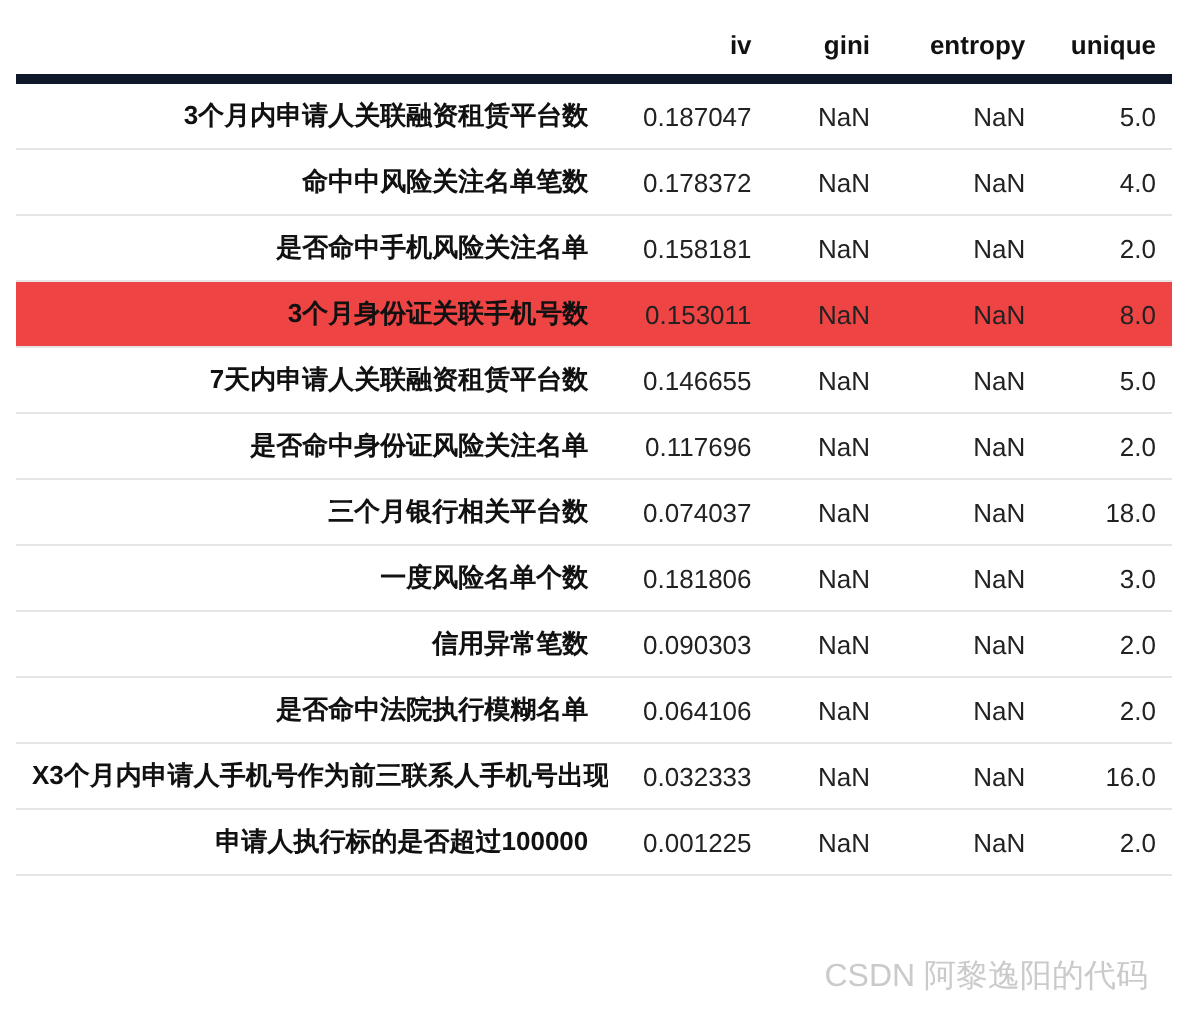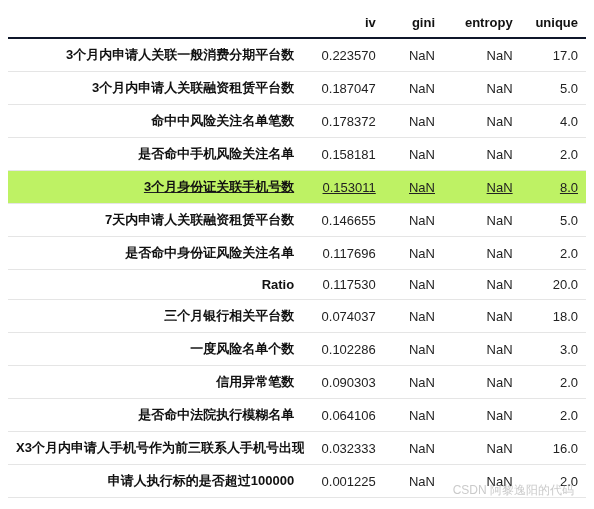--- a/index.html
+++ b/index.html
@@ -18,45 +18,44 @@
     table-layout: fixed;
   }
   th, td {
     padding: 7px 8px;
     text-align: right;
     border-bottom: 1px solid #e5e5e5;
     white-space: nowrap;
     overflow: hidden;
   }
   thead th {
-    border-bottom: 2px solid #0f172a;
+    border-bottom: 5px solid #0f172a;
     border-top: none;
     font-weight: 700;
     color: #111;
   }
   tbody th {
     font-weight: 700;
     color: #111;
     text-align: right;
     padding-right: 10px;
   }
   tbody tr.hl {
-    background: #bef264;
-    text-decoration: underline;
+    background: #ef4444;
   }
   col.rowhdr { width: 290px; }
   col.iv     { width: 78px; }
   col.gini   { width: 58px; }
   col.ent    { width: 76px; }
   col.uniq   { width: 64px; }
   .watermark {
     position: fixed;
     right: 20px;
     bottom: 10px;
-    font-size: 12px;
+    font-size: 16px;
     color: rgba(150,150,150,0.5);
     pointer-events: none;
     text-align: center;
   }
 </style>
 </head>
 <body>
 
 <table>
   <colgroup>
@@ -69,27 +68,20 @@
   <thead>
     <tr>
       <th></th>
       <th>iv</th>
       <th>gini</th>
       <th>entropy</th>
       <th>unique</th>
     </tr>
   </thead>
   <tbody id="tbody">
-      <tr>
-        <th>3个月内申请人关联一般消费分期平台数</th>
-        <td>0.223570</td>
-        <td>NaN</td>
-        <td>NaN</td>
-        <td>17.0</td>
-      </tr>
       <tr>
         <th>3个月内申请人关联融资租赁平台数</th>
         <td>0.187047</td>
         <td>NaN</td>
         <td>NaN</td>
         <td>5.0</td>
       </tr>
       <tr>
         <th>命中中风险关注名单笔数</th>
         <td>0.178372</td>
@@ -119,36 +111,29 @@
         <td>5.0</td>
       </tr>
       <tr>
         <th>是否命中身份证风险关注名单</th>
         <td>0.117696</td>
         <td>NaN</td>
         <td>NaN</td>
         <td>2.0</td>
       </tr>
       <tr>
-        <th>Ratio</th>
-        <td>0.117530</td>
-        <td>NaN</td>
-        <td>NaN</td>
-        <td>20.0</td>
-      </tr>
-      <tr>
         <th>三个月银行相关平台数</th>
         <td>0.074037</td>
         <td>NaN</td>
         <td>NaN</td>
         <td>18.0</td>
       </tr>
       <tr>
         <th>一度风险名单个数</th>
-        <td>0.102286</td>
+        <td>0.181806</td>
         <td>NaN</td>
         <td>NaN</td>
         <td>3.0</td>
       </tr>
       <tr>
         <th>信用异常笔数</th>
         <td>0.090303</td>
         <td>NaN</td>
         <td>NaN</td>
         <td>2.0</td>

